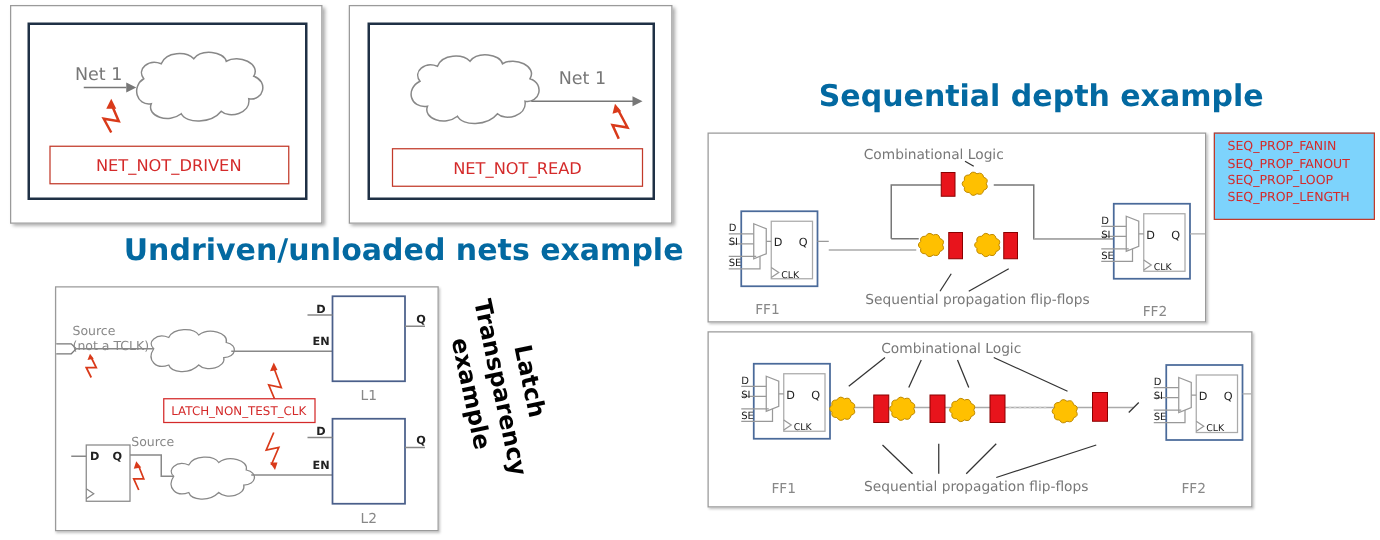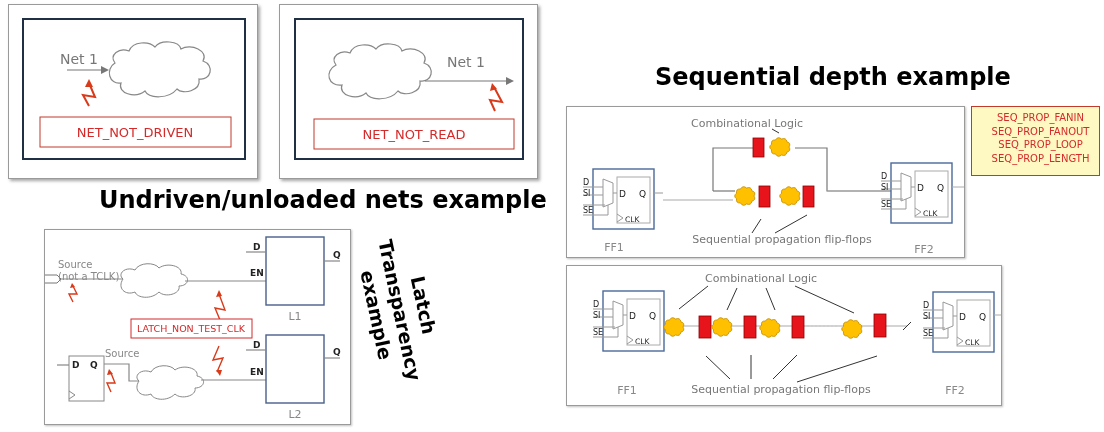--- a/index.html
+++ b/index.html
@@ -1,18 +1,18 @@
 <!DOCTYPE html>
 <html><head>
 <meta charset="utf-8">
 <style>
   html, body { margin:0; padding:0; background:#ffffff; }
   body { width:1104px; height:432px; position:relative; overflow:hidden; font-family:"DejaVu Sans", sans-serif; }
   .panel { position:absolute; background:#fff; border:1px solid #9a9a9a; box-shadow:2px 2px 3px rgba(0,0,0,0.35); }
-  .heading { position:absolute; font-family:"DejaVu Sans", sans-serif; font-weight:bold; color:#000000; white-space:nowrap; }
+  .heading { position:absolute; font-family:"DejaVu Sans", sans-serif; font-weight:bold; color:#0369a1; white-space:nowrap; }
   svg text { font-family:"DejaVu Sans", sans-serif; }
 </style>
 </head>
 <body>
 
 <div class="panel" style="left:8px;top:4px;width:248px;height:173px;">
   <svg width="248" height="173">
     <rect x="14" y="14" width="222" height="140" fill="none" stroke="#1f3045" stroke-width="2"></rect>
     <text x="51" y="59" font-size="14" fill="#777">Net 1</text>
     <line x1="58" y1="65" x2="92" y2="65" stroke="#777" stroke-width="1.2"></line>
@@ -93,21 +93,21 @@
 <div style="position:absolute;left:400px;top:310px;width:0;height:0;">
   <div style="position:absolute;transform:translate(-50%,-50%) rotate(78deg);text-align:center;font-family:'DejaVu Sans',sans-serif;font-weight:bold;font-size:19px;line-height:24px;white-space:nowrap;color:#000;">
     <div>Latch</div>
     <div>Transparency</div>
     <div>example</div>
   </div>
 </div>
 
 <div class="heading" style="left:655px;top:63px;font-size:24px;">Sequential depth example</div>
 
-<div style="position:absolute;left:971px;top:106px;width:127px;height:68px;border:1px solid #c23a2a;background:#fef9c3;text-align:center;">
+<div style="position:absolute;left:971px;top:106px;width:127px;height:68px;border:1px solid #c23a2a;background:#7dd3fc;">
   <div id="seq-rules" style="padding:4px 0 0 10px;font-size:10px;line-height:13.5px;color:#d42a2a;font-family:'DejaVu Sans',sans-serif;">
       <div>SEQ_PROP_FANIN</div>
       <div>SEQ_PROP_FANOUT</div>
       <div>SEQ_PROP_LOOP</div>
       <div>SEQ_PROP_LENGTH</div>
     </div>
 </div>
 
 <div class="panel" style="left:566px;top:106px;width:397px;height:150px;box-shadow:1px 1px 2px rgba(0,0,0,0.25);">
   <svg width="397" height="150" id="seq1">

